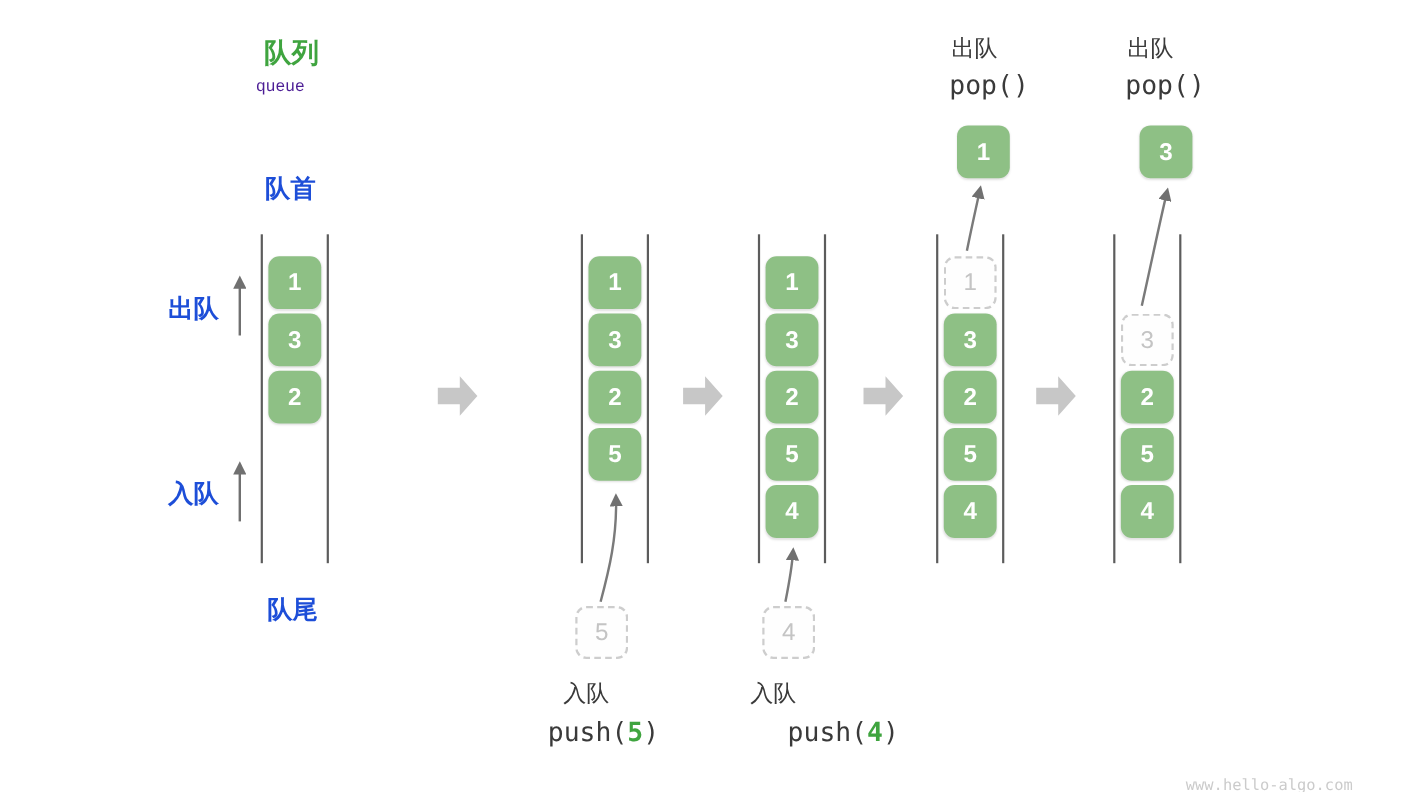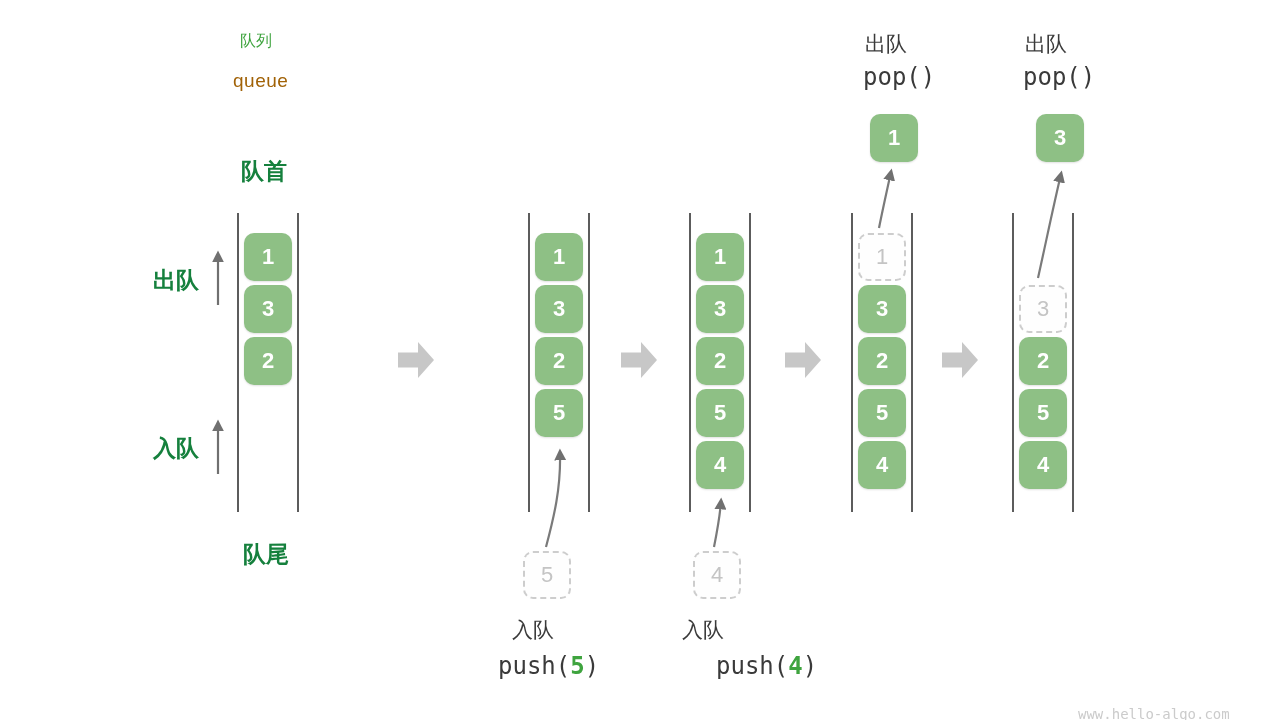--- a/index.html
+++ b/index.html
@@ -1,21 +1,21 @@
 <!DOCTYPE html>
 <html><head>
 <meta charset="utf-8">
 <style>
   html,body{margin:0;padding:0;background:#fff;}
   .canvas{position:relative;width:1280px;height:720px;background:#ffffff;overflow:hidden;
           font-family:"Liberation Sans",sans-serif;}
   .abs{position:absolute;}
-  .t-zh{font-size:16px;font-weight:normal;color:#3FA43F;}
-  .t-en{font-size:19px;color:#a16207;letter-spacing:0.5px;}
-  .side-lbl{font-size:23px;font-weight:bold;color:#15803d;}
+  .t-zh{font-size:25px;font-weight:bold;color:#3FA43F;}
+  .t-en{font-size:15px;color:#4c1d95;letter-spacing:0.5px;}
+  .side-lbl{font-size:23px;font-weight:bold;color:#1d4ed8;}
   .op-lbl{font-size:21px;color:#3A3A3A;}
   .op-code{font-size:24px;font-family:"DejaVu Sans Mono",monospace;color:#3A3A3A;}
   .op-code .arg{color:#3FA43F;font-weight:bold;}
   .wall{position:absolute;width:2px;top:213px;height:299px;background:#5C5C5C;}
   .blk{position:absolute;width:48px;height:48px;border-radius:10px;background:#8EC085;
        color:#ffffff;font-weight:bold;font-size:22px;display:flex;align-items:center;
        justify-content:center;box-shadow:0 1px 2px rgba(0,0,0,0.12);}
   .ghost{position:absolute;width:48px;height:48px;border-radius:10px;border:2px dashed #CDCDCD;
          background:#FEFEFE;color:#C4C4C4;font-size:22px;display:flex;align-items:center;
          justify-content:center;box-sizing:border-box;}

